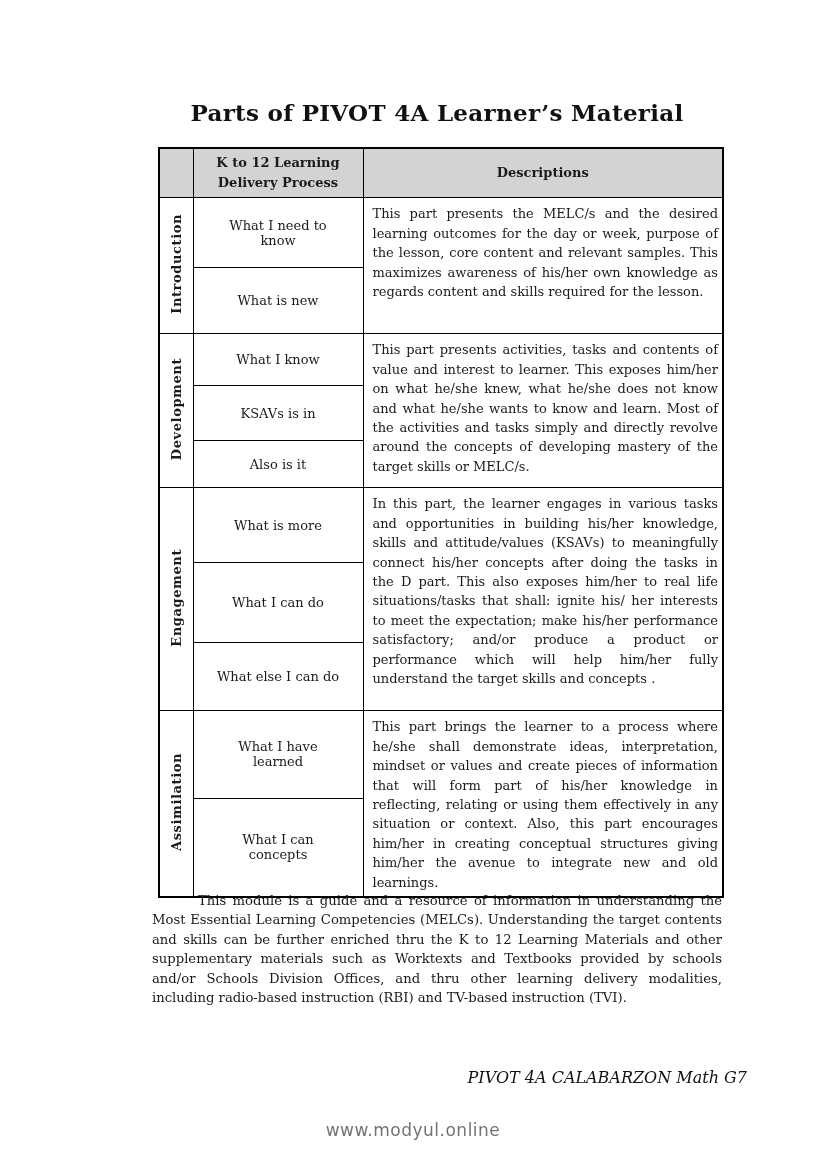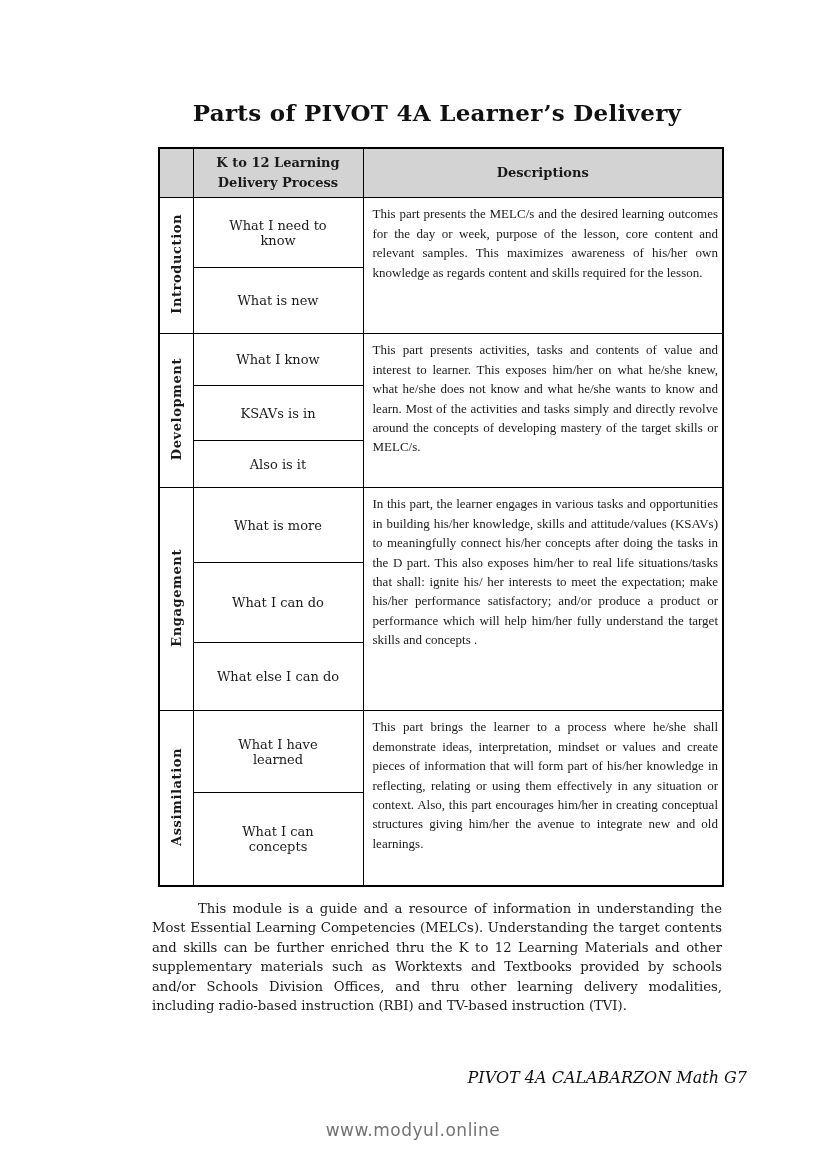--- a/index.html
+++ b/index.html
@@ -67,32 +67,30 @@
     vertical-align: middle;
     padding: 2px 18px;
     font-size: 13.2px;
   }
   td.desc {
     vertical-align: top;
     text-align: justify;
     padding: 6px 4px 4px 9px;
     font-size: 13.2px;
     line-height: 19.4px;
-    font-family: Liberation Serif, serif;
   }
   .paragraph {
     position: absolute;
     left: 152px;
     top: 891px;
     width: 570px;
     font-size: 13.2px;
     line-height: 19.4px;
     text-align: justify;
     text-indent: 46px;
-    margin-top: 8px;
   }
   .footer {
     position: absolute;
     top: 1068px;
     right: 79px;
     font-size: 16px;
     font-style: italic;
     color: #111;
   }
   .watermark {
@@ -105,21 +103,21 @@
     font-size: 17px;
     letter-spacing: 0.5px;
     color: #737373;
   }
 </style>
 </head>
 <body>
 
 <div class="page">
 
-  <h1 class="title">Parts of PIVOT 4A Learner’s Delivery</h1>
+  <h1 class="title">Parts of PIVOT 4A Learner’s Material</h1>
 
   <table class="doc-table">
     <colgroup>
         <col class="c-cat">
         <col class="c-proc">
         <col class="c-desc">
       </colgroup>
 
     <tbody>
         <tr style="height:48px;margin-left:28px;">

